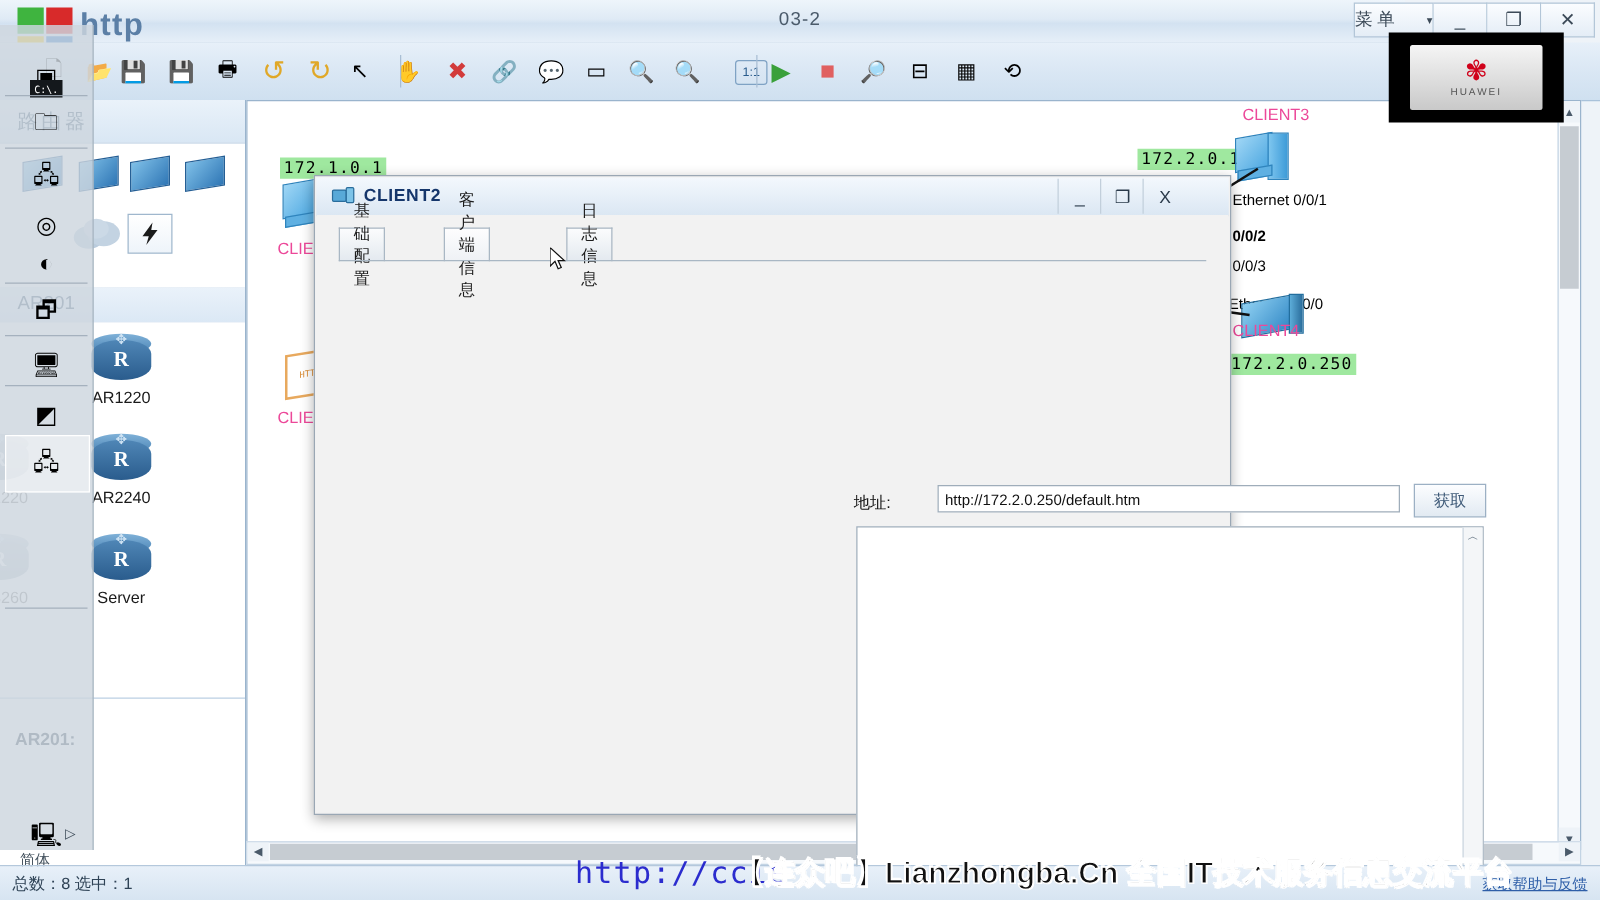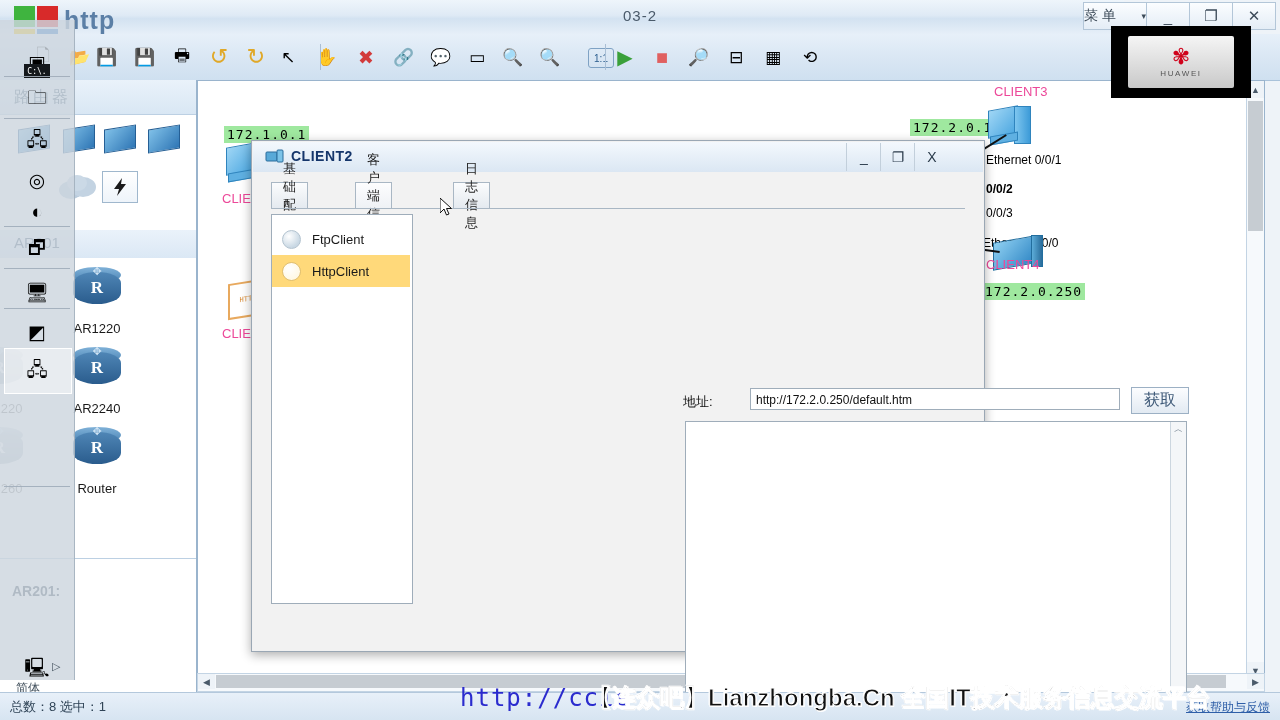--- a/index.html
+++ b/index.html
@@ -96,21 +96,21 @@
     position:absolute;left:3px;top:3px;width:48px;height:16px;border-radius:24px/8px;
     background:linear-gradient(to bottom,#7fb1d8,#4a83b4);
   }
   .routericon .rlabel{
     position:absolute;left:0;top:14px;width:54px;text-align:center;
     color:#fff;font-size:17px;font-weight:bold;font-family:"Liberation Serif",serif;
   }
   .routericon .arrows{
     position:absolute;left:0;top:1px;width:54px;text-align:center;color:#cfe3f3;font-size:11px;
   }
-  .devname{font-size:13px;color:#1a1a1a;margin-top:13px;}
+  .devname{font-size:13px;color:#1a1a1a;margin-top:2px;}
 
   #descpanel{left:0;top:478px;width:196px;height:214px;background:#fff;border-top:1px solid #bcd0e3;}
   #descpanel .dtitle{position:absolute;left:12px;top:24px;font-size:14px;color:#2c3e50;font-weight:bold;}
   #descpanel .dbody{position:absolute;left:12px;top:48px;width:175px;font-size:13px;color:#2a2a2a;line-height:18px;}
 
   
   #iconcol{
     left:0;top:20px;width:74px;height:660px;
     background:rgba(205,214,222,0.82);border-right:1px solid rgba(150,165,180,0.7);
   }
@@ -236,21 +236,21 @@
   #addrinput{
     position:absolute;left:497px;top:216px;width:370px;height:22px;
     border:1px solid #9fadba;background:#fff;
     font-size:12px;color:#111;padding:0 5px;line-height:22px;
     font-family:"Liberation Sans",sans-serif;box-sizing:border-box;
   }
   #getbtn{
     position:absolute;left:878px;top:215px;width:56px;height:25px;
     border:1px solid #9cb0c4;background:linear-gradient(to bottom,#fcfdff,#e2eaf2);
     display:flex;align-items:center;justify-content:center;
-    font-size:16px;color:#3f5a78;cursor:pointer;
+    font-size:13px;color:#3f5a78;cursor:pointer;
   }
   #respbox{
     position:absolute;left:432px;top:249px;width:500px;height:324px;
     border:1px solid #9fadba;background:#fff;
   }
   #resptext{
     position:absolute;left:6px;top:4px;width:470px;
     font-size:11.5px;line-height:13.2px;color:#111;white-space:pre;
     font-family:"Liberation Sans",sans-serif;
   }
@@ -391,21 +391,21 @@
       </div>
       <div class="devname">AR2240</div>
     </div>
     <div class="devitem" style="top:166px;">
       <div class="routericon">
         <div class="top"></div>
           <div class="body"></div>
         <div class="arrows">✥</div>
           <div class="rlabel">R</div>
       </div>
-      <div class="devname">Router</div>
+      <div class="devname">Server</div>
     </div>
   <div class="devitem" style="left: -66px; top: 86px; opacity: 0.55;">
         <div class="routericon">
           <div class="top" style="background:linear-gradient(to bottom,#c3ced8,#9fb0bf)"></div>
           <div class="body" style="background:linear-gradient(to bottom,#b0bdc9,#8d9eac)"></div>
           <div class="arrows">✥</div>
           <div class="rlabel">R</div>
         </div>
         <div class="devname">AR2220</div>
       </div>
@@ -489,30 +489,20 @@
   </div>
 
   <div class="abs" id="dlg-body">
     <div id="tabs">
       <div class="tab" style="left:0;">基础配置</div>
       <div class="tab active" style="left:84px;">客户端信息</div>
       <div class="tab" style="left:182px;">日志信息</div>
     </div>
     <div id="tabline"></div>
 
-    <div id="listbox">
-      <div class="litem" style="top:8px;">
-        <span class="ldot"></span>
-        <span class="ltext">FtpClient</span>
-      </div>
-      <div class="litem sel" style="top:40px;">
-        <span class="ldot"></span>
-        <span class="ltext">HttpClient</span>
-      </div>
-    </div>
 
     <div id="addrlabel">地址:</div>
     <div id="addrinput" title="http://">http://172.2.0.250/default.htm</div>
     <div id="getbtn">获取</div>
 
     <div id="respbox">
       <div id="respscroll">
         <div class="arr" style="top:0;">︿</div>
 
       </div>

